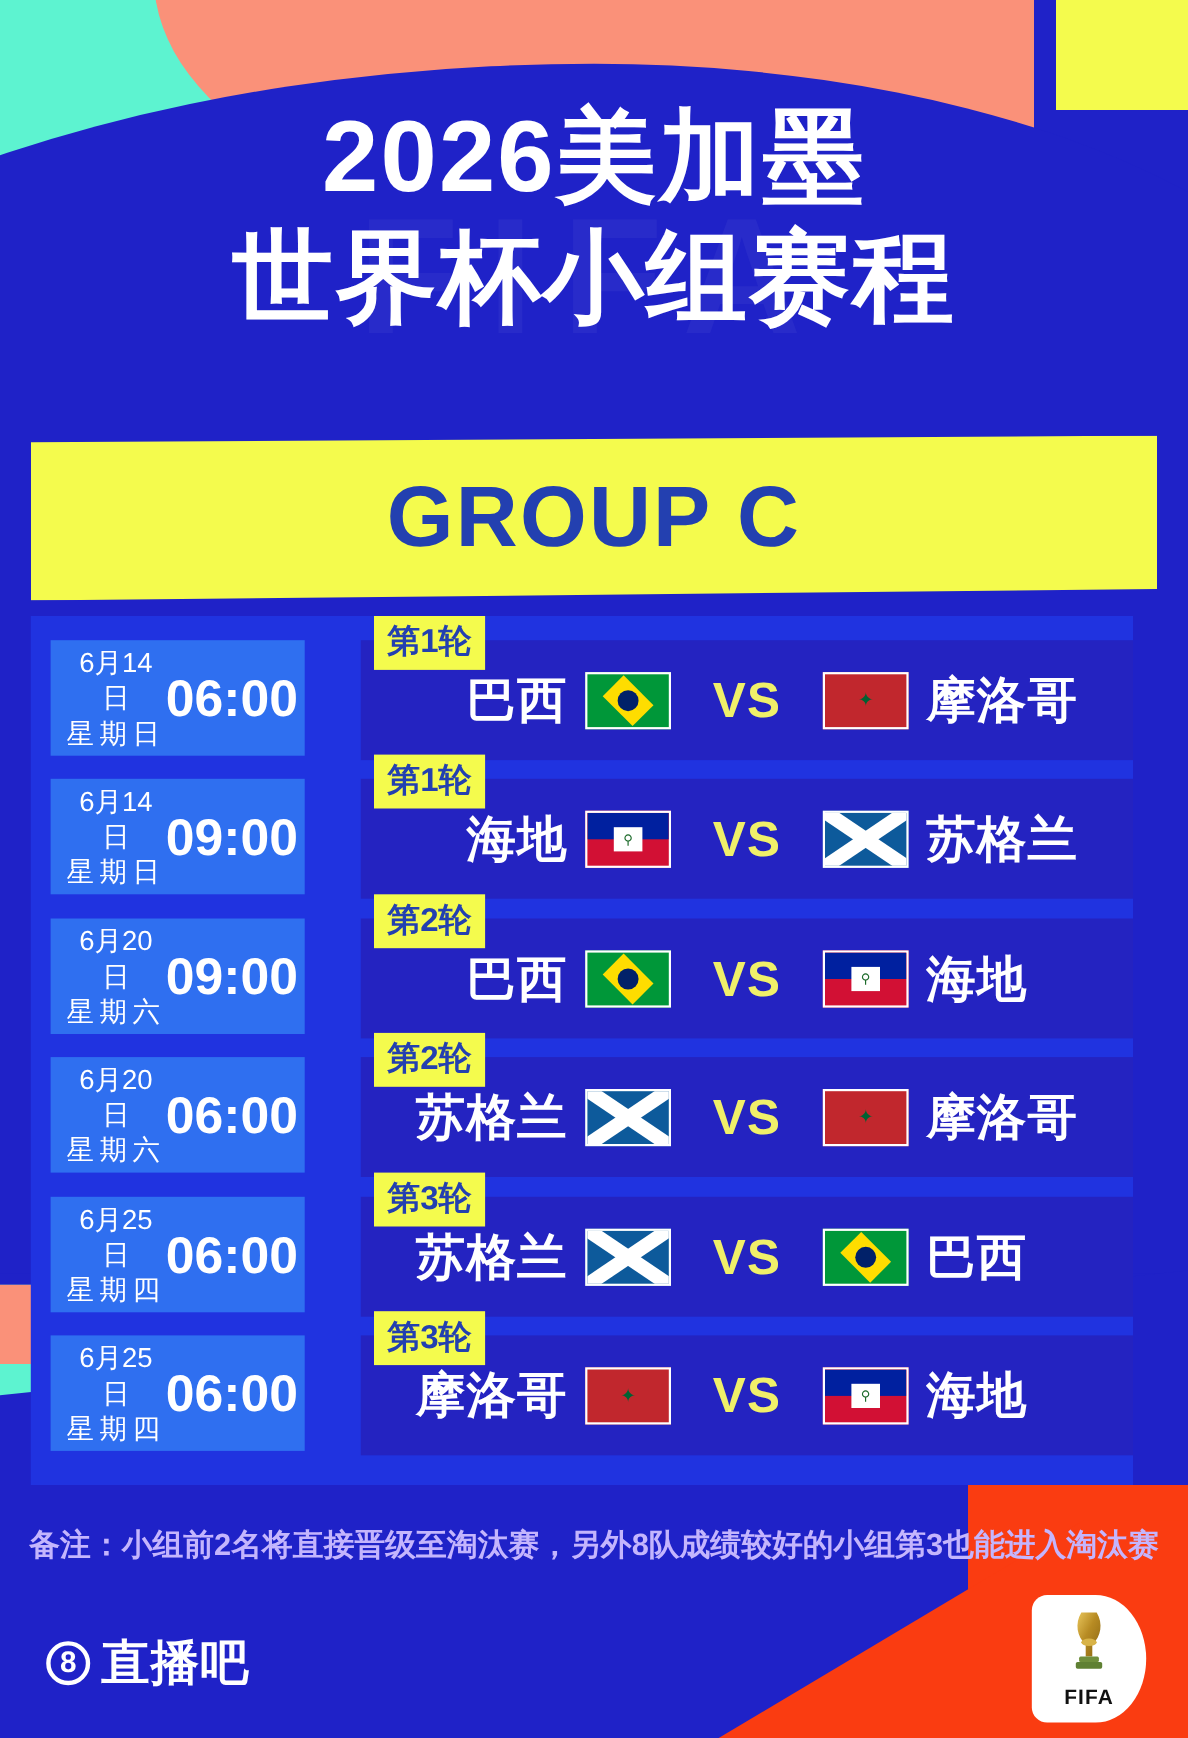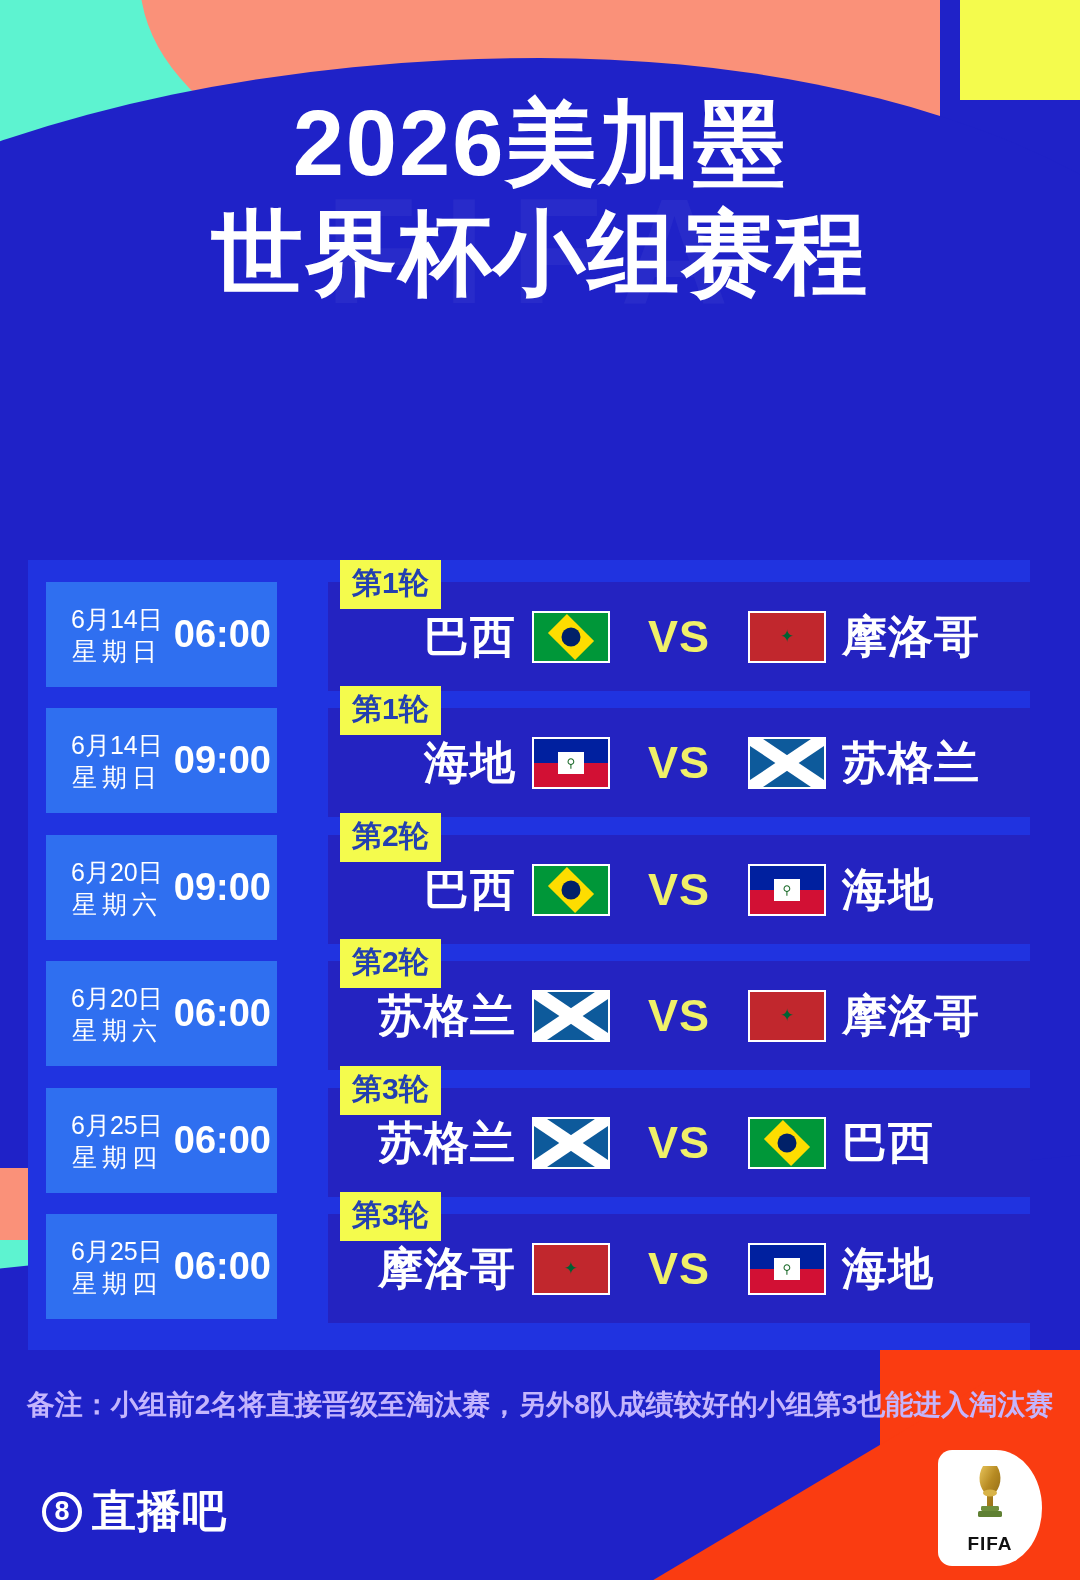--- a/index.html
+++ b/index.html
@@ -137,21 +137,21 @@
     display:flex; align-items:center;
   }
   .dt-date {
     width:128px; padding-left:14px;
     color:#ffffff; font-size:25px; line-height:1.28;
     text-align:center;
   }
   .dt-date .dow { letter-spacing:5px; }
   .dt-time {
     flex:1; color:#ffffff;
-    font-size:38px; font-weight:bold;
+    font-size:47px; font-weight:bold;
     letter-spacing:0px;
     text-align:center;
     padding-right:6px;
   }
   .match-row .fixture {
     position:absolute; left:300px; top:0;
     right:0; height:109px;
     background:#2423c1;
     display:flex; align-items:center; justify-content:center;
   }
@@ -277,20 +277,23 @@
   <div class="deco deco-blue-arc-bottom"></div>
   <div class="deco deco-orange-bottom"></div>
   <div class="deco deco-orange-bottom2"></div>
 
   <div class="watermark">FIFA</div>
   <div class="title-wrap">
     <div class="title-line1">2026美加墨</div>
     <div class="title-line2">世界杯小组赛程</div>
   </div>
 
+  <div class="group-banner">
+    <span class="group-banner-text">GROUP C</span>
+  </div>
 
   <div class="schedule-panel">
 
     <div class="match-row" style="top:22px;">
       <div class="round-badge">第1轮</div>
       <div class="datetime">
         <div class="dt-date">
           <div>6月14日</div>
           <div class="dow">星期日</div>
         </div>

